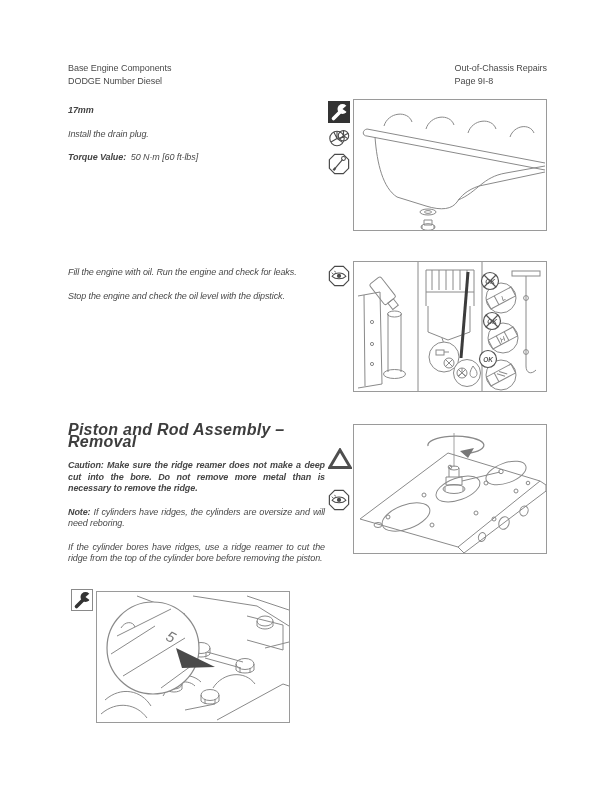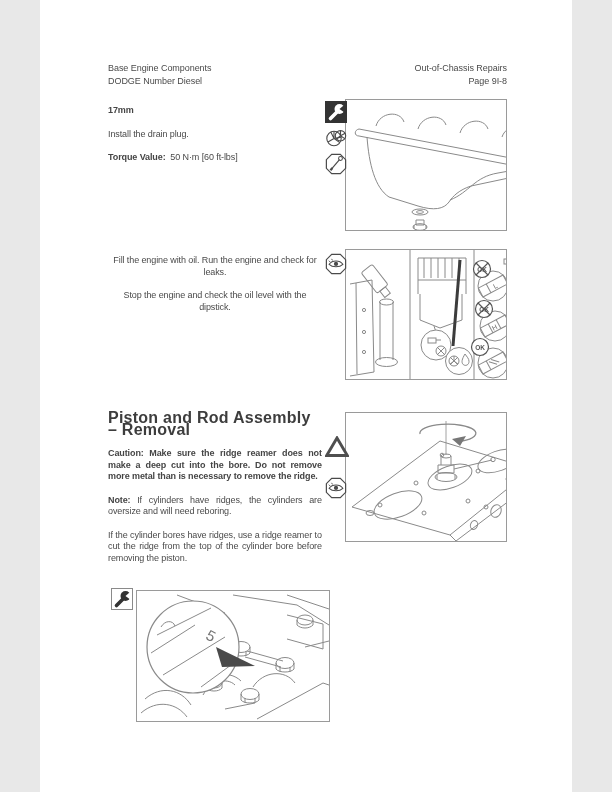--- a/index.html
+++ b/index.html
@@ -1,26 +1,26 @@
 <!DOCTYPE html>
 <html><head>
 <meta charset="utf-8">
 <style>
   * { margin:0; padding:0; box-sizing:border-box; }
   html,body { background:#e8e8e8; }
   .page {
-    width:532px; height:792px; margin:0 auto; background:#ffffff;
+    width:612px; height:792px; margin:0 auto; background:#ffffff;
     font-family:"Liberation Sans", sans-serif; color:#4a4a4a;
     padding:62px 65px 0 68px; position:relative; overflow:hidden;
   }
   .hdr { display:flex; justify-content:space-between; font-size:9px; line-height:12.5px; letter-spacing:-0.05px; }
-  .hdr .r { text-align:right; }
-  .sec { display:flex; align-items:flex-start; }
+  .hdr .r { }
+  .sec { display:flex; align-items:flex-start;font-style:italic; }
   .sec1 { margin-top:12px; }
-  .sec2 { margin-top:18px;text-align:center; }
+  .sec2 { margin-top:30px; }
   .sec3 { margin-top:32px; }
   .sec4 { margin-top:26px; }
   .txt { width:257px; font-size:9px; line-height:11.5px; letter-spacing:-0.1px; }
   .txt p { margin-top:12px; }
   .txt p:first-child { margin-top:0; }
   .pad6 { padding-top:6px; }
   .pad3 { padding-top:3px; }
   .b { font-weight:bold; color:#454545; }
   .just { text-align:justify; }
   .head3 { font-size:16px; font-weight:bold; letter-spacing:0.25px; color:#3d3d3d; margin-bottom:9px; }

